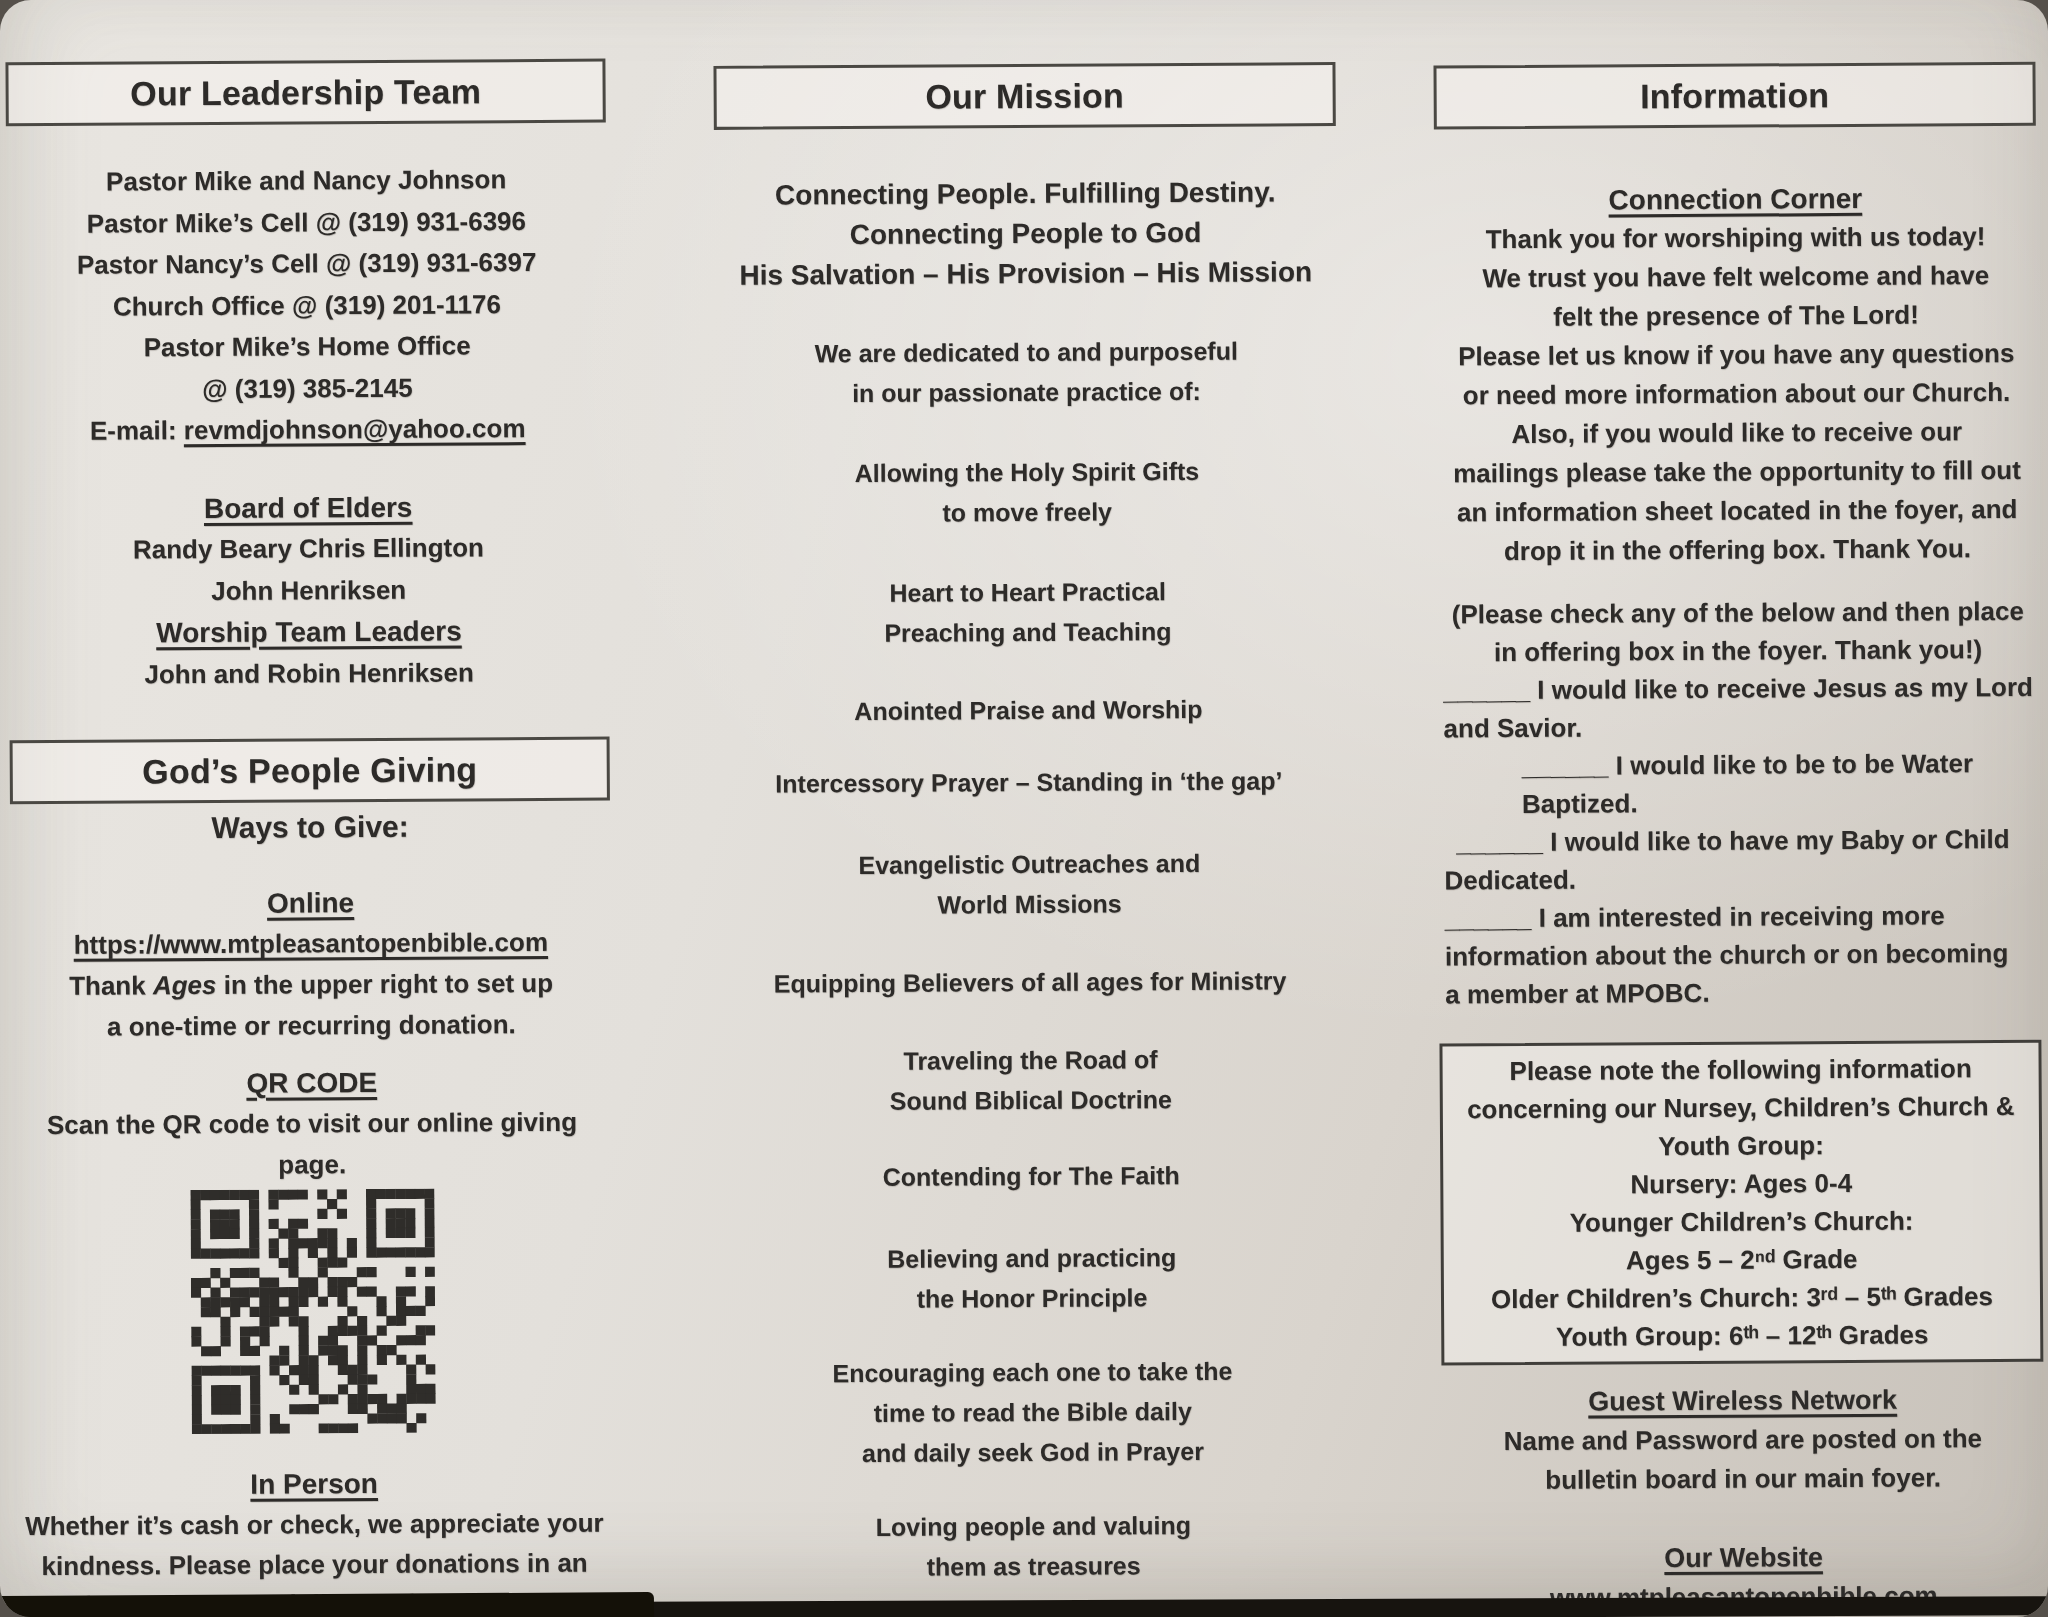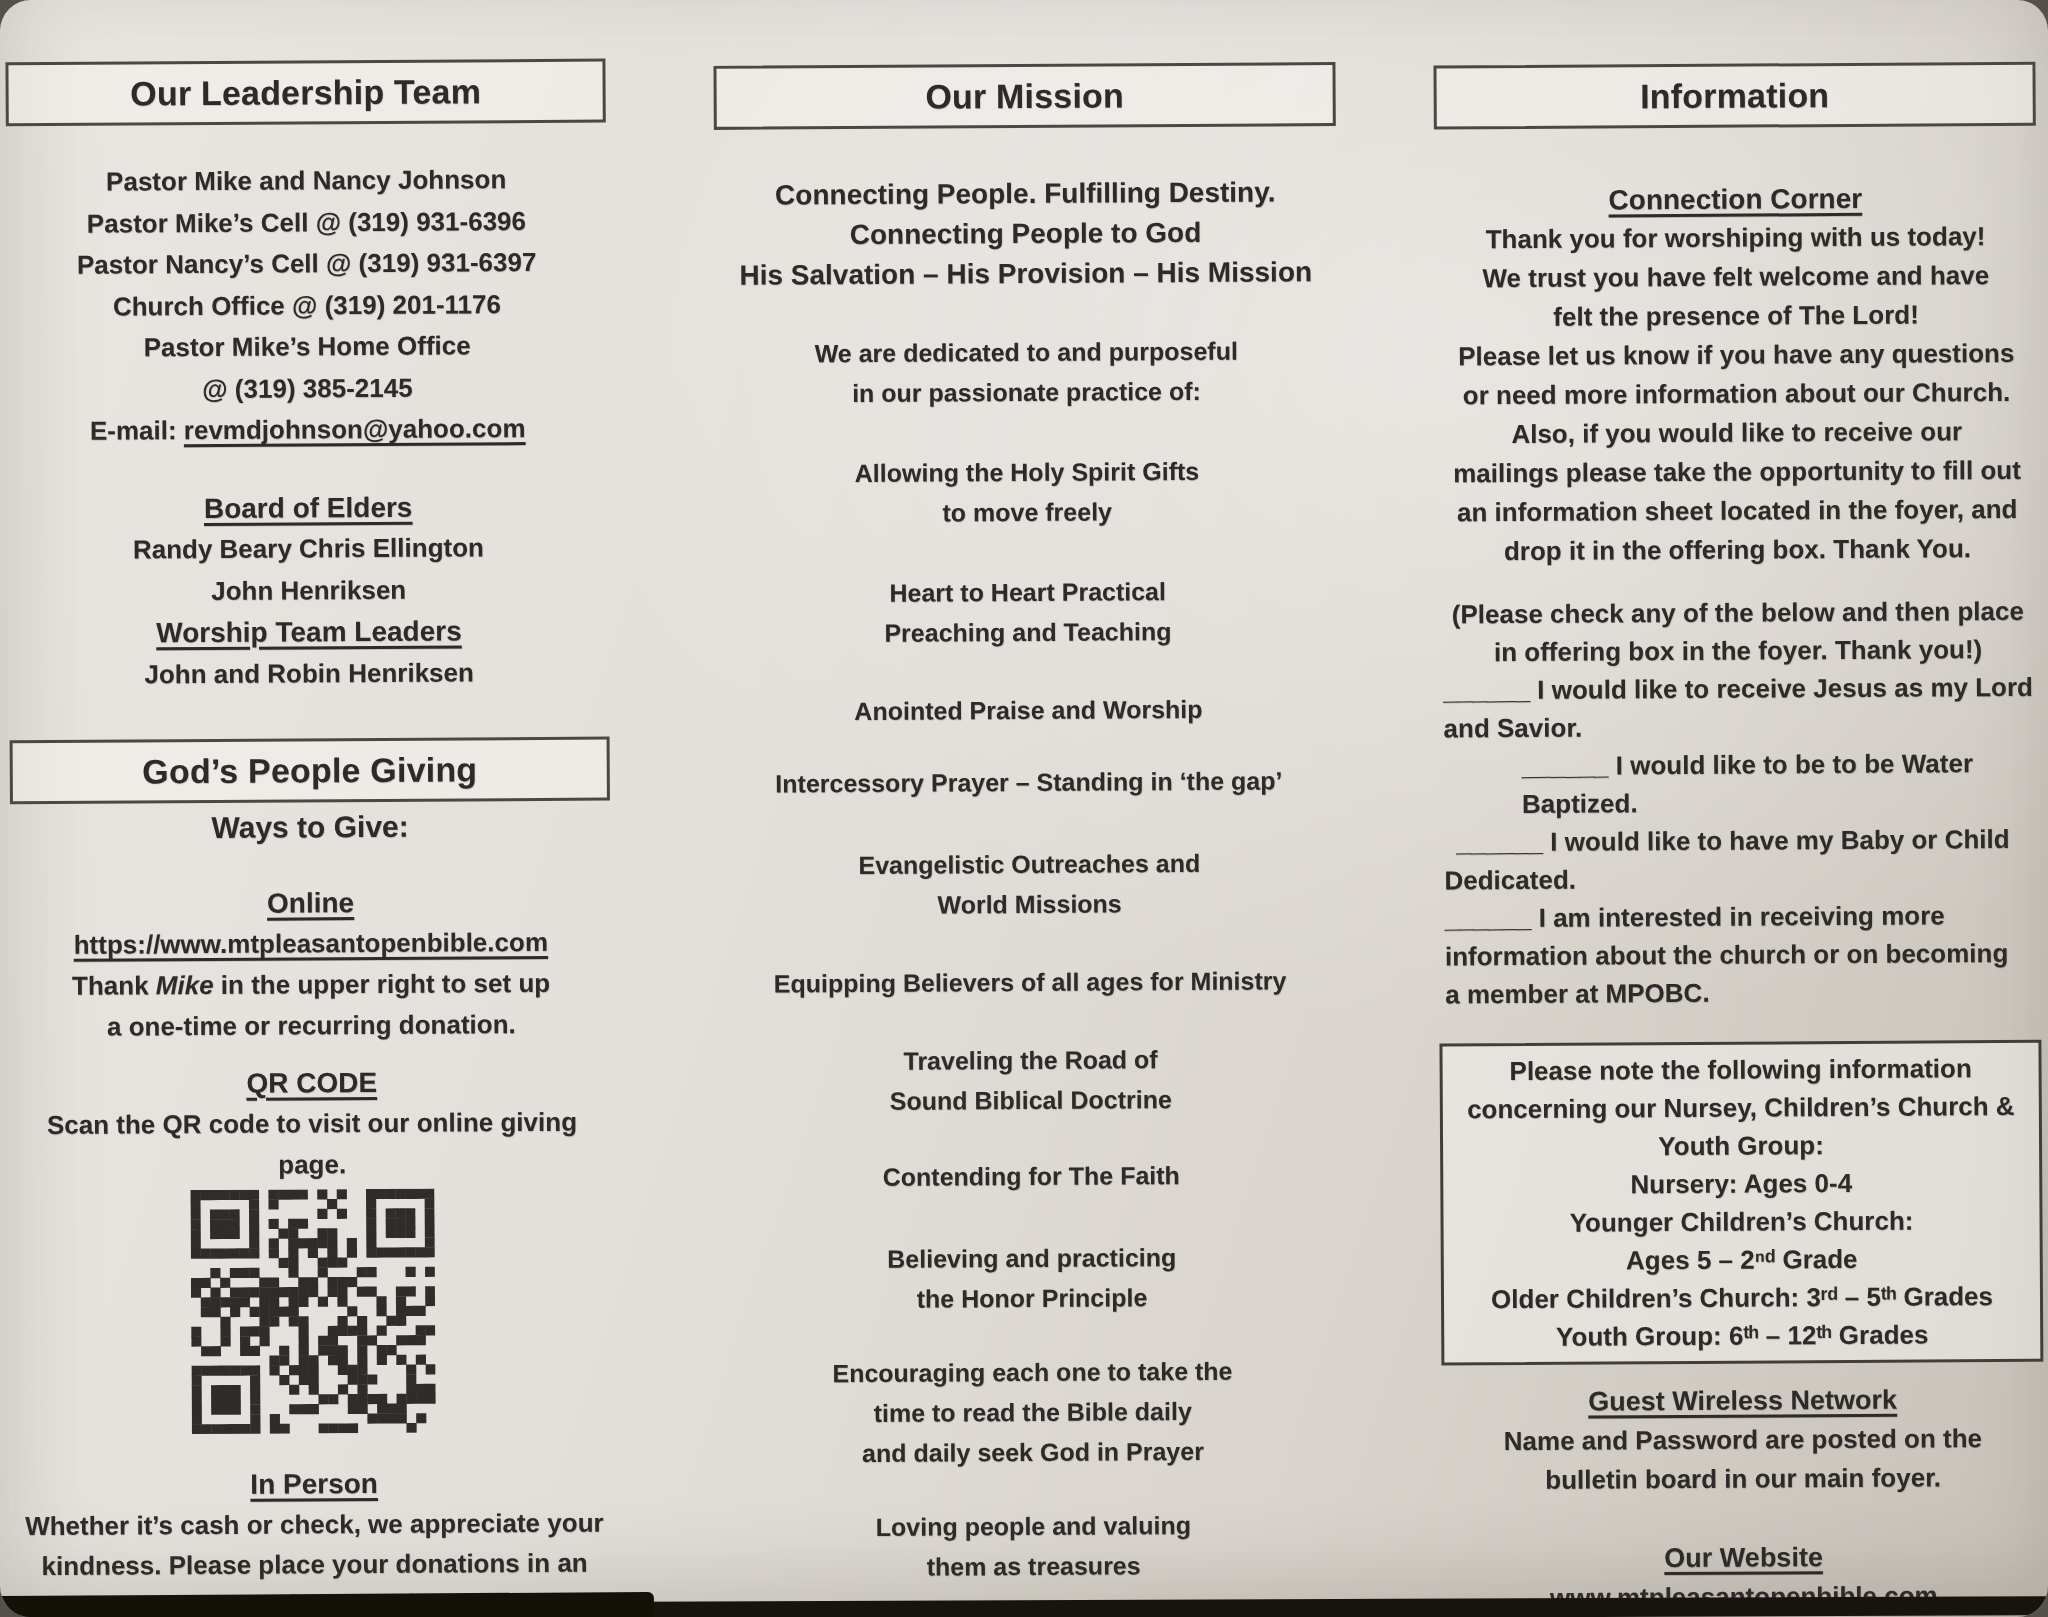--- a/index.html
+++ b/index.html
@@ -106,21 +106,21 @@
       </div>
 
       <div class="hbox" style="margin-top:44px;height:58px;">
         <span>God’s People Giving</span>
       </div>
       <div class="ways ln">Ways to Give:</div>
 
       <div class="ln subh u online-h">Online</div>
       <div class="ln u url-ln">https://www.mtpleasantopenbible.com</div>
       <div class="ln click-ln">
-        <span>Thank </span><span class="em">Mike</span><span> in the upper right to set up</span>
+        <span>Thank </span><span class="em">Ages</span><span> in the upper right to set up</span>
       </div>
       <div class="ln click-ln">a one-time or recurring donation.</div>
 
       <div class="ln subh u qr-h">QR CODE</div>
       <div class="ln qr-cap">Scan the QR code to visit our online giving page.</div>
       <svg id="qr" width="244" height="244" viewBox="0 0 25 25">
           <rect x="0" y="0" width="1.04" height="1.04" fill="#2f2d2a"></rect>
           <rect x="1" y="0" width="1.04" height="1.04" fill="#2f2d2a"></rect>
           <rect x="2" y="0" width="1.04" height="1.04" fill="#2f2d2a"></rect>
           <rect x="3" y="0" width="1.04" height="1.04" fill="#2f2d2a"></rect>

